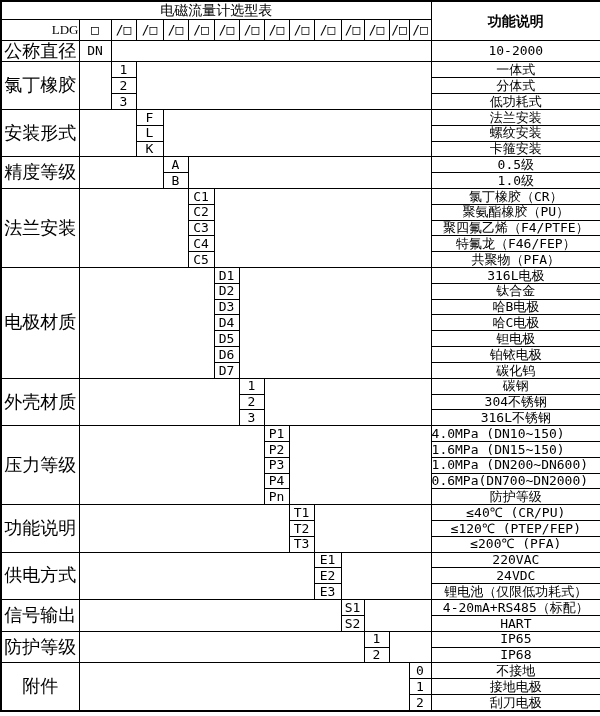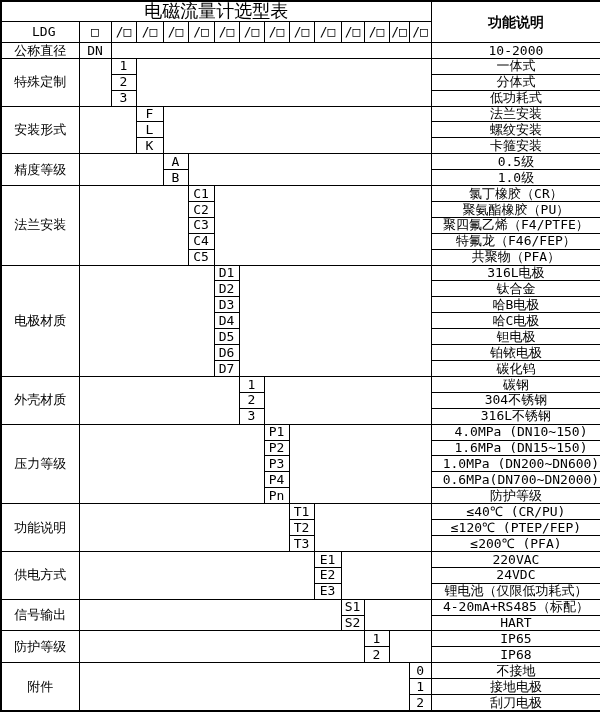--- a/index.html
+++ b/index.html
@@ -22,43 +22,44 @@
     margin:0;
     text-align:center;
     vertical-align:middle;
     font-size:13px;
     color:#000;
     white-space:nowrap;
     overflow:hidden;
     line-height:1.05;
   }
   td.title{
-    font-size:18px;
+    font-size:14px;
     height:17px;
   }
   td.fn{
     font-size:14px;
     font-weight:bold;
   }
   tr.ldg-row td{
     height:20px;
   }
   td.ldg{
-    text-align:center;
+    text-align:right;
     padding-left:7px;
+    font-family:Liberation Serif, serif;
   }
   td.lbl{
-    font-size:13px;
+    font-size:18px;
   }
   td.desc{
     font-size:13px;
   }
   td.left{
-    text-align:center;
-    padding-left:10px;
+    text-align:left;
+    padding-left:0;
   }
 </style>
 </head>
 <body>
 
 <table>
   <colgroup>
     <col style="width:78px">
     <col style="width:32px">
     <col style="width:25px">
@@ -102,21 +103,21 @@
   </thead>
   <tbody id="rows">
 
   <tr>
         <td rowspan="1" class="lbl">公称直径</td>
         <td>DN</td>
         <td colspan="13" rowspan="1"></td>
         <td class="desc">10-2000</td>
       </tr>
       <tr>
-        <td rowspan="3" class="lbl">特殊定制</td>
+        <td rowspan="3" class="lbl">氯丁橡胶</td>
         <td colspan="1" rowspan="3"></td>
         <td>1</td>
         <td colspan="12" rowspan="3"></td>
         <td class="desc">一体式</td>
       </tr>
       <tr>
         <td>2</td>
         <td class="desc">分体式</td>
       </tr>
       <tr>

